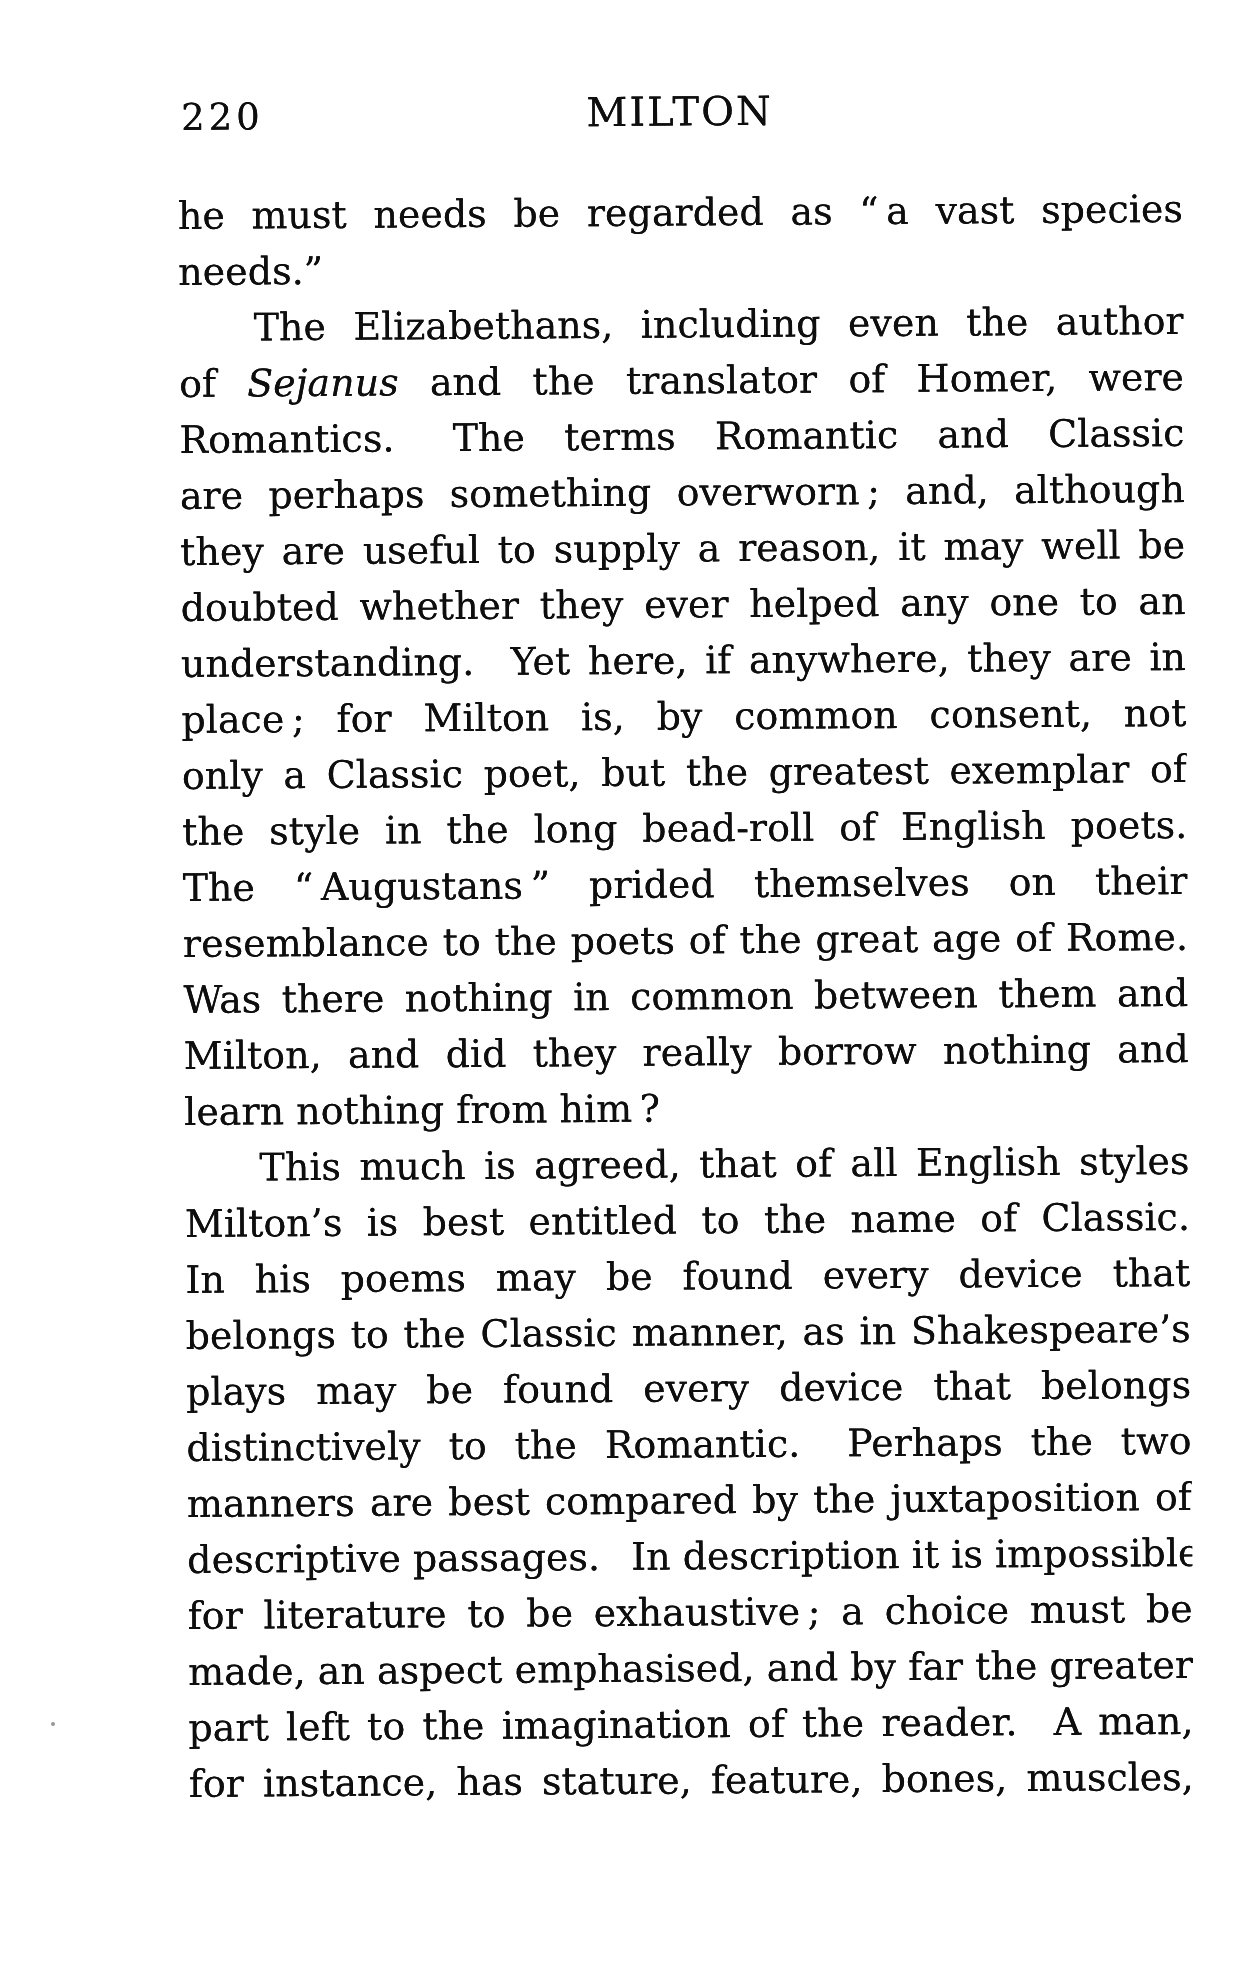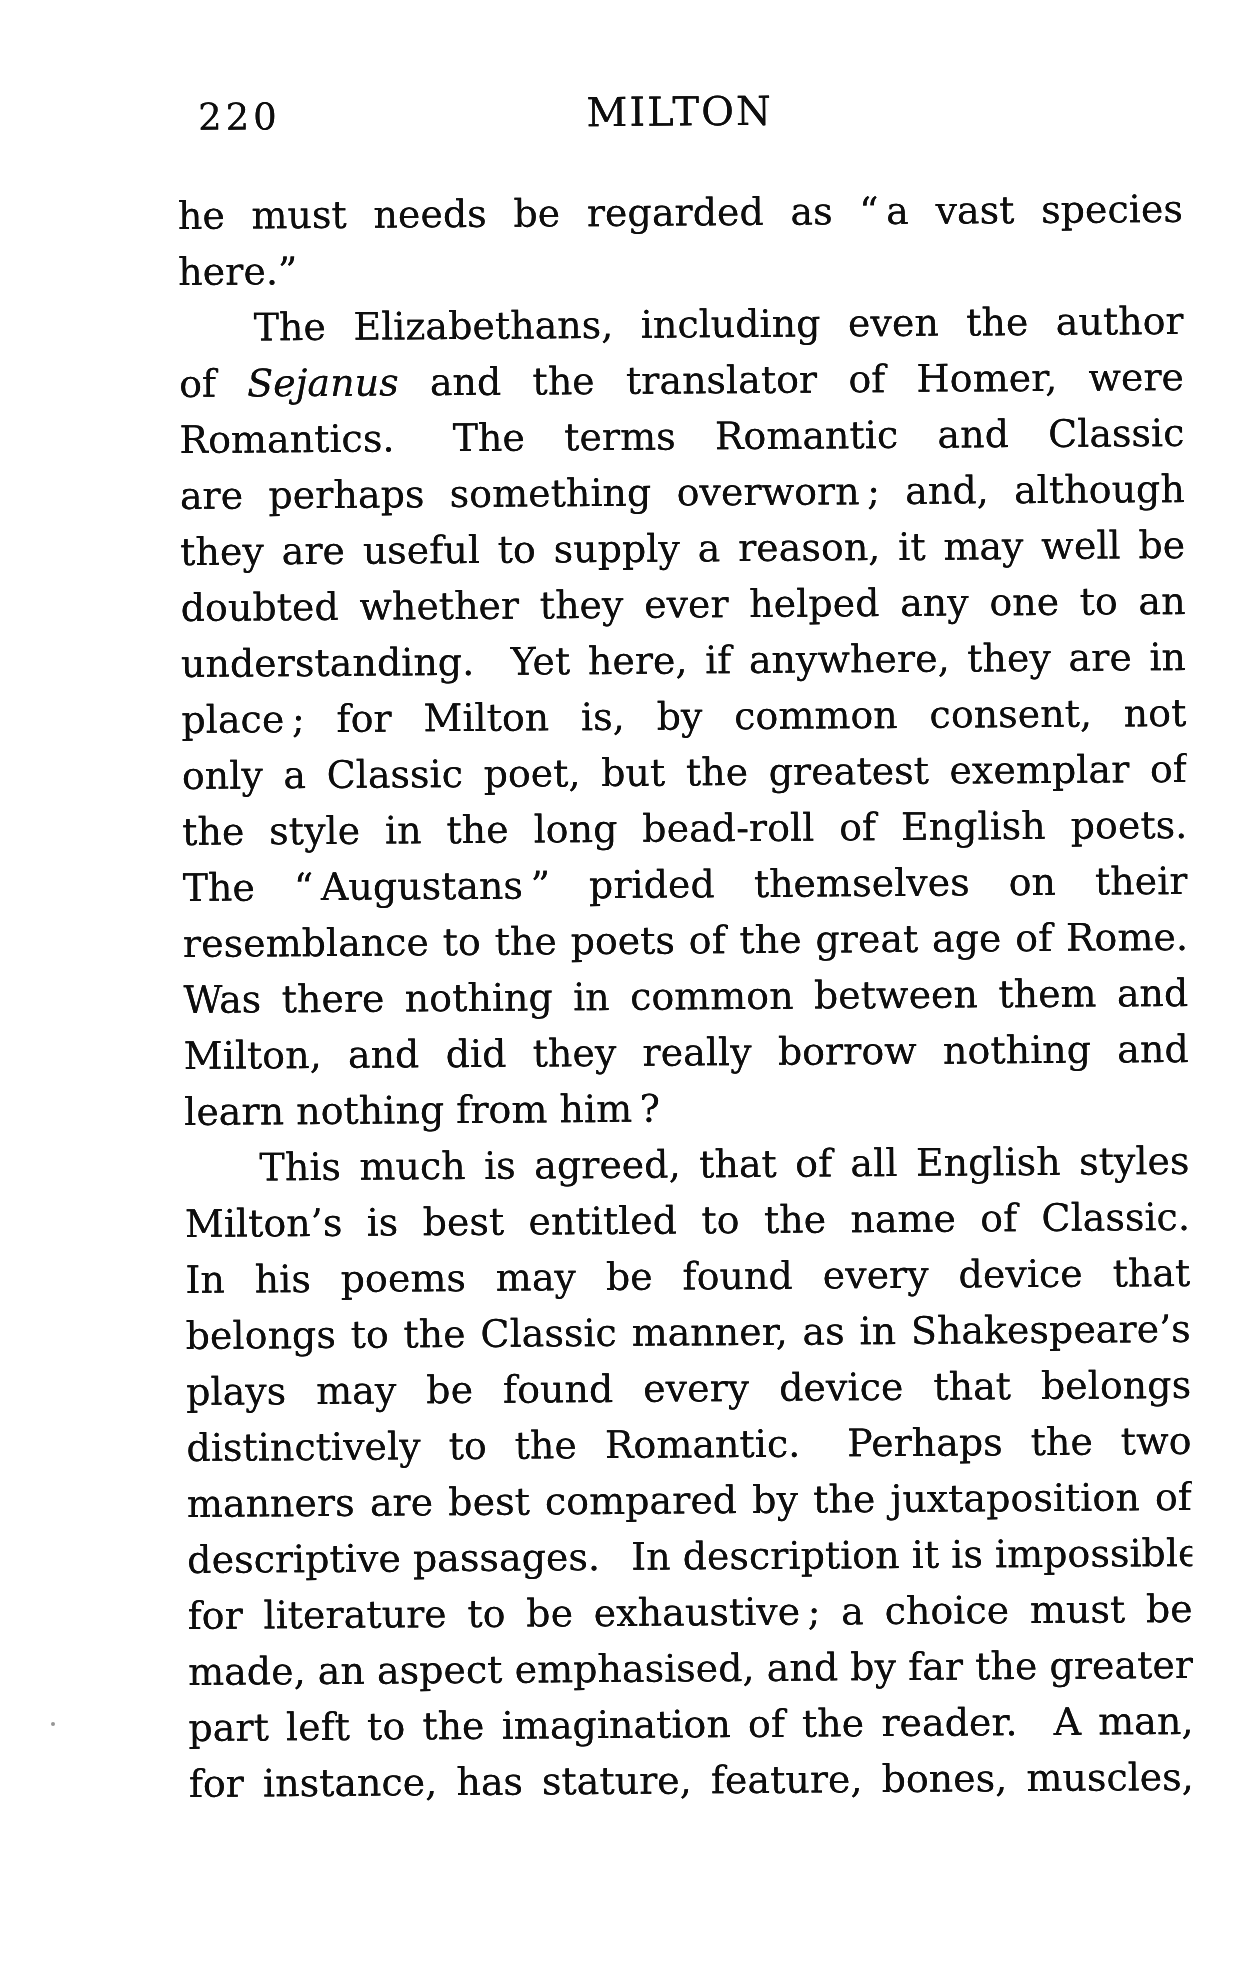--- a/index.html
+++ b/index.html
@@ -24,21 +24,21 @@
     transform: rotate(-0.4deg);
     transform-origin: left top;
     text-shadow: 0 0 0.6px currentColor;
   }
   .pagehead {
     position: relative;
     height: 98px;
   }
   .pagenum {
     position: absolute;
-    left: 21px;
+    left: 4px;
     top: 6px;
     font-size: 37px;
     letter-spacing: 4px;
   }
   .runhead {
     position: absolute;
     left: 0;
     right: 0;
     top: 2px;
     text-align: center;
@@ -79,21 +79,21 @@
 <body>
 
 <div class="page">
   <div class="content">
     <div class="pagehead">
       <span class="pagenum">220</span>
       <span class="runhead">MILTON</span>
     </div>
     <div class="bodytext">
         <div class="line"><span>he must needs be regarded as “ a vast species</span></div>
-        <div class="line end"><span>here.”</span></div>
+        <div class="line end"><span>needs.”</span></div>
         <div class="line indent"><span>The Elizabethans, including even the author</span></div>
         <div class="line"><span>of </span><em>Sejanus</em><span> and the translator of Homer, were</span></div>
         <div class="line"><span>Romantics.  The terms Romantic and Classic</span></div>
         <div class="line"><span>are perhaps something overworn ; and, although</span></div>
         <div class="line"><span>they are useful to supply a reason, it may well be</span></div>
         <div class="line"><span>doubted whether they ever helped any one to an</span></div>
         <div class="line"><span>understanding.  Yet here, if anywhere, they are in</span></div>
         <div class="line"><span>place ; for Milton is, by common consent, not</span></div>
         <div class="line"><span>only a Classic poet, but the greatest exemplar of</span></div>
         <div class="line"><span>the style in the long bead-roll of English poets.</span></div>

